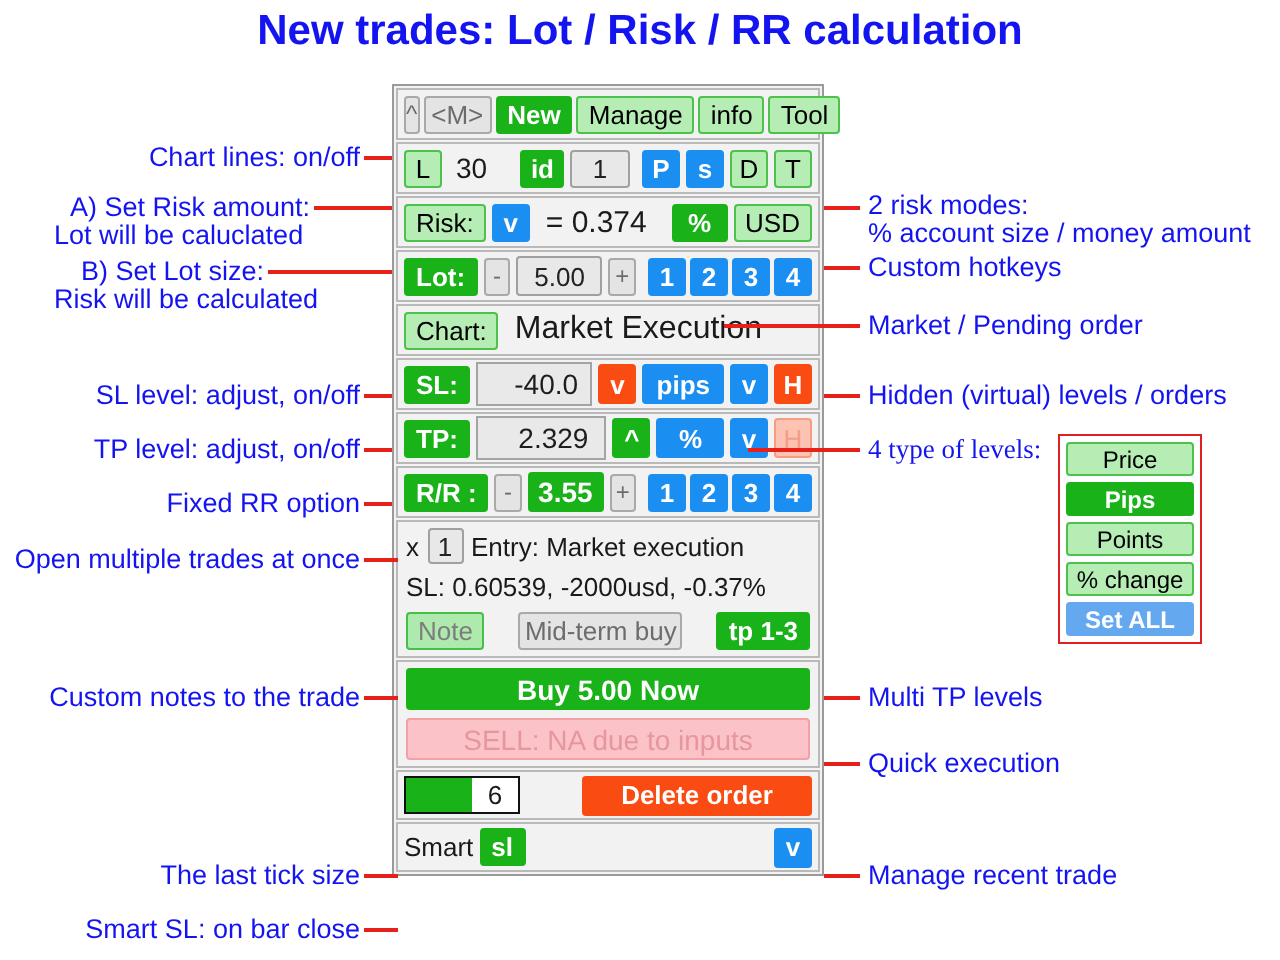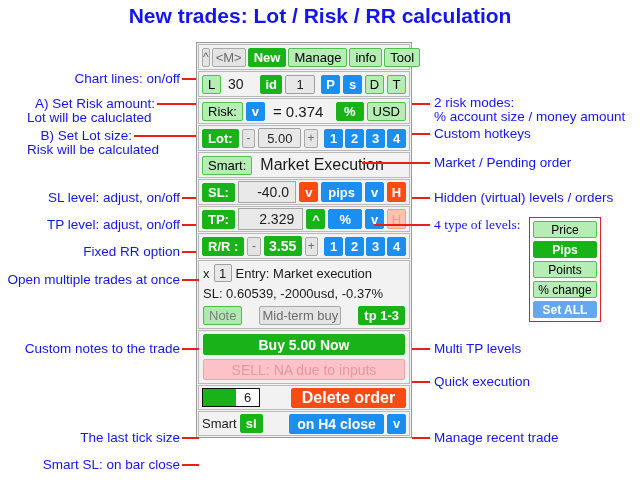--- a/index.html
+++ b/index.html
@@ -119,21 +119,21 @@
     <div style="flex:1"></div>
     <div class="numbtns">
       <div class="btn b-on sq">1</div>
       <div class="btn b-on sq">2</div>
       <div class="btn b-on sq">3</div>
       <div class="btn b-on sq">4</div>
     </div>
   </div>
 
   <div class="row">
-    <div class="btn g-off tabbtn">Smart:</div>
+    <div class="btn g-off tabbtn">Chart:</div>
     <span class="txt" style="margin-left:5px;font-size:16px;">Market Execution</span>
   </div>
 
   <div class="row">
     <div class="btn g-on tabbtn">SL:</div>
     <div class="field" style="max-width:76px;">-40.0</div>
     <div class="btn o-on sq" style="height:20px;">v</div>
     <div class="btn b-on tabbtn" style="height:20px;padding:0 6px;">pips</div>
     <div class="btn b-on sq" style="height:20px;">v</div>
     <div class="btn o-on sq" style="height:20px;">H</div>
@@ -180,28 +180,27 @@
     <div class="bigbtn g-on" style="margin-bottom:4px;">Buy 5.00 Now</div>
     <div class="bigbtn pink">SELL: NA due to inputs</div>
   </div>
 
   <div class="row" style="height:25px;">
     <div style="width:58px;height:19px;border:1px solid #111;background:#fff;display:flex;align-items:center;box-sizing:border-box;">
       <div style="width:33px;height:100%;background:#19b219;"></div>
       <span class="txt-sm" style="flex:1;text-align:center;">6</span>
     </div>
     <div style="flex:1"></div>
-    <div class="btn o-on" style="width:115px;height:20px;font-size:16px;text-align:center;">Delete order</div>
+    <div class="btn o-on" style="width:115px;height:20px;font-size:13px;text-align:center;">Delete order</div>
   </div>
 
   <div class="row" style="height:25px;">
     <span class="txt-sm">Smart</span>
     <div class="btn g-on tabbtn" style="padding:0 5px;">sl</div>
     <div style="flex:1"></div>
-    <div class="btn b-on" style="width:95px;height:20px;font-size:14px;">on H4 close</div>
     <div class="btn b-on sq" style="height:20px;">v</div>
   </div>
 
 </div>
 
 <div id="levels">
   <div class="lv g-off">Price</div>
   <div class="lv g-on">Pips</div>
   <div class="lv g-off">Points</div>
   <div class="lv g-off">% change</div>

